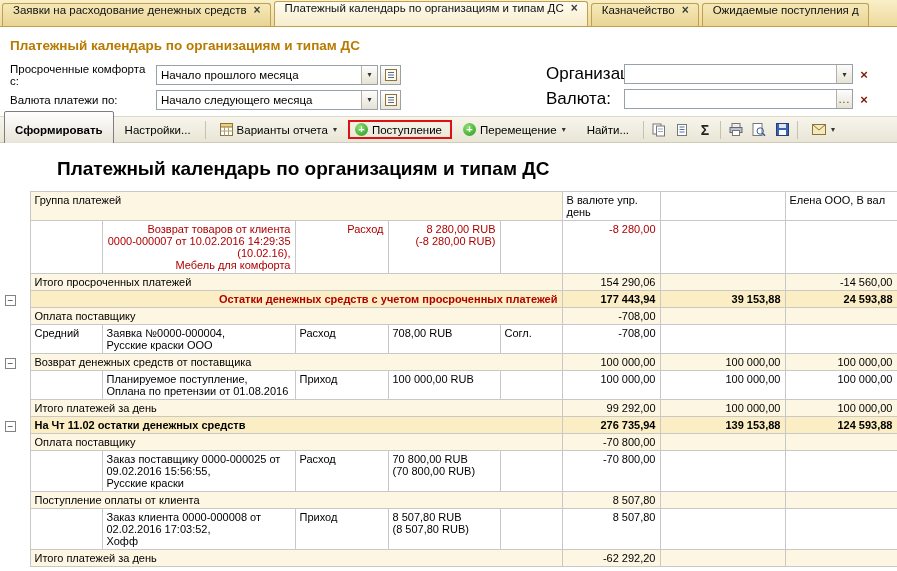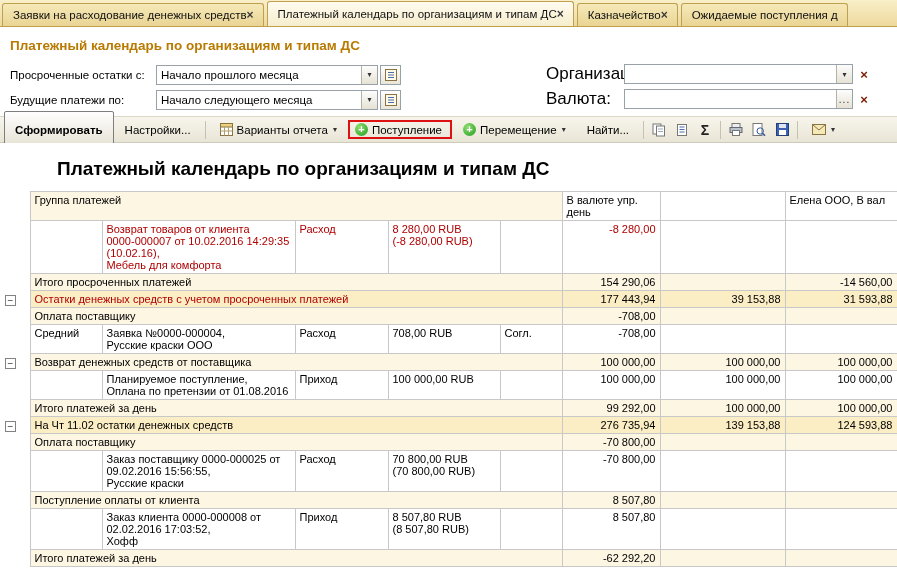--- a/index.html
+++ b/index.html
@@ -3,21 +3,21 @@
 <meta charset="utf-8">
 <style>
   * { margin:0; padding:0; box-sizing:border-box; }
   html,body { width:897px; height:571px; overflow:hidden; }
   body { background:#fff; font-family:"Liberation Sans","DejaVu Sans",sans-serif; font-size:12px; color:#000; }
 
   
   .tabbar { display:flex; align-items:flex-end; height:27px; padding:2px 0 0 2px;
             background:linear-gradient(#f9efc9,#edd99c); border-bottom:1px solid #bf9f4a;
             overflow:hidden; white-space:nowrap; }
-  .tab { display:flex; align-items:center; gap:0; height:23px; padding:0 9px 0 10px;
+  .tab { display:flex; align-items:flex-start; gap:7px; height:23px; padding:0 9px 0 10px;
          background:linear-gradient(#f6e9b8,#e9d494); border:1px solid #bfa050; border-bottom:none;
          border-radius:3px 3px 0 0; margin-right:3px; font-size:11.5px; color:#101010;
          cursor:pointer; flex:0 0 auto; }
   .tab.active { background:linear-gradient(#fffcf0,#f6edcd); height:25px; }
   .tab-close { font-weight:bold; color:#3c3c3c; font-size:12px; line-height:12px; }
 
   
   .page-title { color:#b97a00; font-weight:bold; font-size:13.5px; padding:11px 10px 9px 10px; }
 
   
@@ -54,22 +54,22 @@
   .sigma { font-size:14px; font-weight:bold; color:#222; }
 
   
   .report { position:relative; background:#fff; }
   .report-title { font-size:19px; font-weight:bold; padding:15px 0 11px 57px; }
   table.grid { border-collapse:collapse; table-layout:fixed; width:897px; font-size:11px;border-radius:25px; }
   .grid td { border:1px solid #c8c8c8; vertical-align:top; padding:2px 4px; overflow:hidden; }
   .grid td.gut { border:none; background:#fff; padding:0; }
   .num { text-align:right; white-space:nowrap; }
   .pre { white-space:pre-line; }
-  .red { color:#b00000; }
-  .bold { font-weight:normal; }
+  .red { color:#b00000;text-align:right; }
+  .bold { font-weight:bold; }
   .bg1 { background:#fdf6e3; }
   .bg2 { background:#fbedc4; }
   .pl4 { padding-left:4px; }
   .pl14 { padding-left:14px; }
   .hdr { height:18px; vertical-align:middle; }
   .marker { width:11px; height:11px; border:1px solid #828282; background:#fff; font-size:10px; line-height:9px;
             text-align:center; color:#333; margin:4px 0 0 5px; cursor:pointer; }
 </style>
 </head>
 <body>
@@ -91,21 +91,21 @@
     </div>
     <div class="tab">
       <span>Ожидаемые поступления д</span>
     </div>
   </div>
 
   <div class="page-title">Платежный календарь по организациям и типам ДС</div>
 
   <div class="filters">
     <div class="filter-row">
-      <span class="flabel">Просроченные остатки с:</span>
+      <span class="flabel">Просроченные комфорта с:</span>
       <div class="combo">
         <span class="combo-text">Начало прошлого месяца</span>
         <span class="combo-btn">▾</span>
       </div>
       <span class="sq-btn">
         <svg width="12" height="12" viewBox="0 0 12 12">
             <rect x="0.5" y="0.5" width="11" height="11" fill="#fffbe8" stroke="#8a7340"></rect>
             <line x1="3" y1="3.5" x2="9" y2="3.5" stroke="#4a6da8"></line>
             <line x1="3" y1="6" x2="9" y2="6" stroke="#4a6da8"></line>
             <line x1="3" y1="8.5" x2="9" y2="8.5" stroke="#4a6da8"></line>
@@ -114,21 +114,21 @@
       <div class="rgroup">
         <span class="flabel2">Организация:</span>
         <div class="combo wide">
           <span class="combo-text"></span>
           <span class="combo-btn">▾</span>
         </div>
         <span class="clear-x">×</span>
       </div>
     </div>
     <div class="filter-row">
-      <span class="flabel">Будущие платежи по:</span>
+      <span class="flabel">Валюта платежи по:</span>
       <div class="combo">
         <span class="combo-text">Начало следующего месяца</span>
         <span class="combo-btn">▾</span>
       </div>
       <span class="sq-btn">
         <svg width="12" height="12" viewBox="0 0 12 12">
             <rect x="0.5" y="0.5" width="11" height="11" fill="#fffbe8" stroke="#8a7340"></rect>
             <line x1="3" y1="3.5" x2="9" y2="3.5" stroke="#4a6da8"></line>
             <line x1="3" y1="6" x2="9" y2="6" stroke="#4a6da8"></line>
             <line x1="3" y1="8.5" x2="9" y2="8.5" stroke="#4a6da8"></line>
@@ -270,21 +270,21 @@
         <td class="bg1 num">-14 560,00</td>
       </tr>
 
       <tr>
         <td class="gut">
           <div class="marker">−</div>
         </td>
         <td colspan="5" class="bg2 red bold pl4">Остатки денежных средств с учетом просроченных платежей</td>
         <td class="bg2 num bold">177 443,94</td>
         <td class="bg2 num bold">39 153,88</td>
-        <td class="bg2 num bold">31 593,88</td>
+        <td class="bg2 num bold">24 593,88</td>
       </tr>
 
       <tr>
         <td class="gut"></td>
         <td colspan="5" class="bg1 pl14">Оплата поставщику</td>
         <td class="bg1 num">-708,00</td>
         <td class="bg1"></td>
         <td class="bg1"></td>
       </tr>
 

